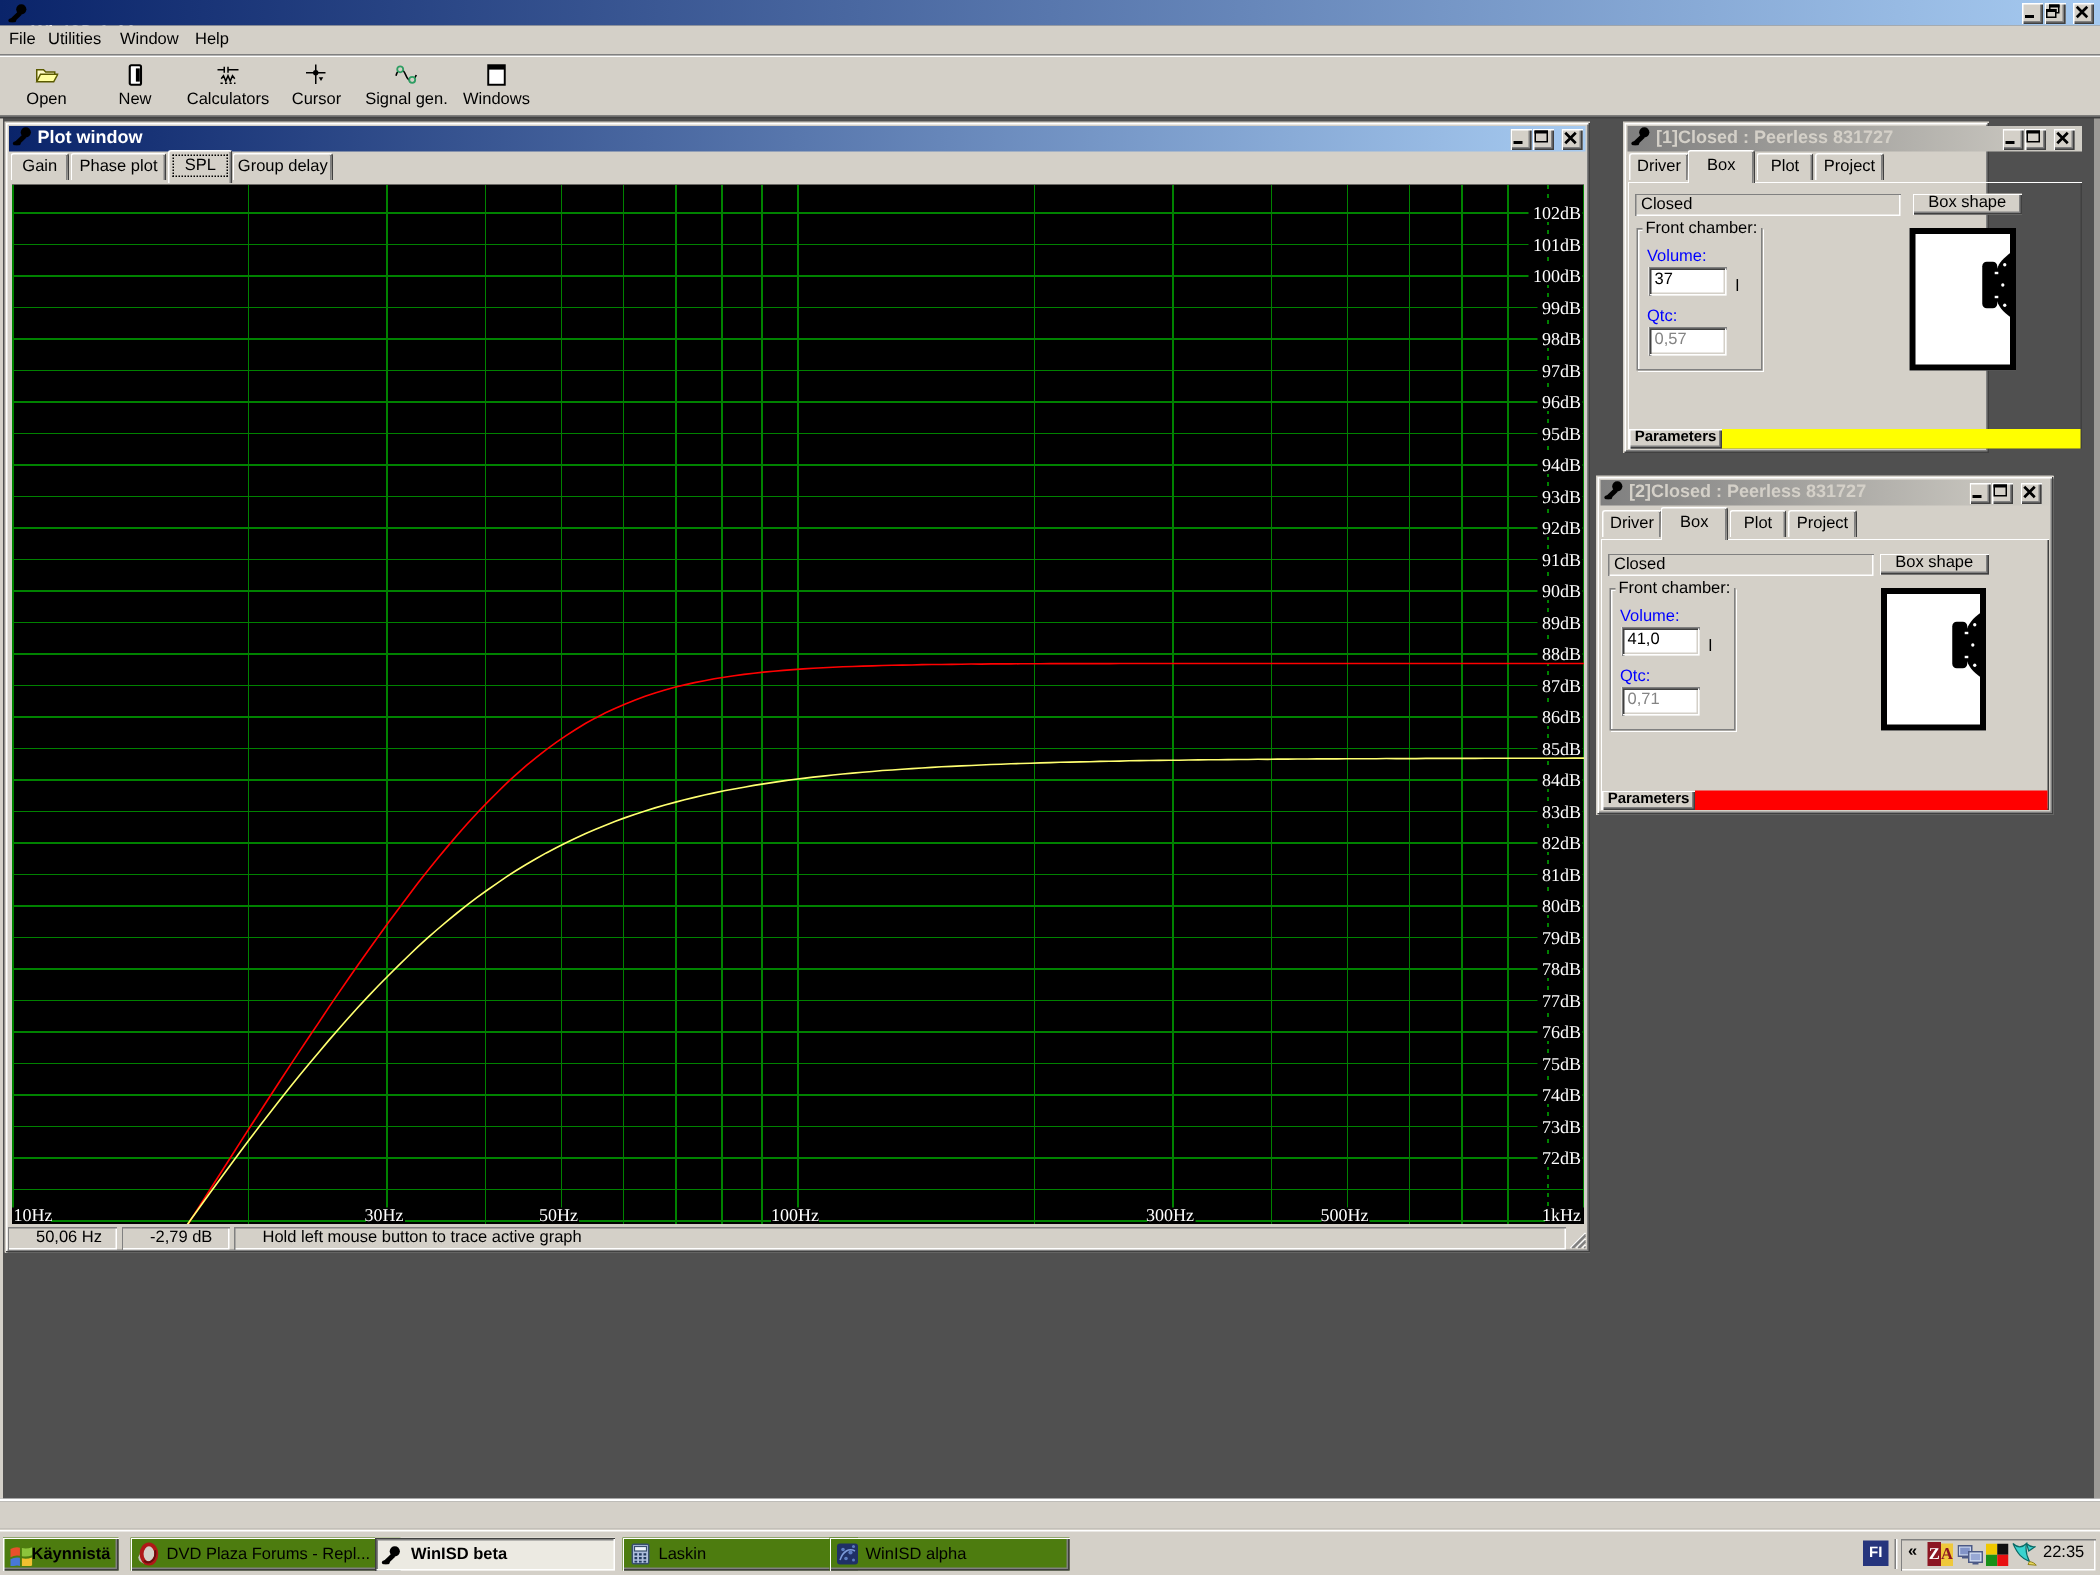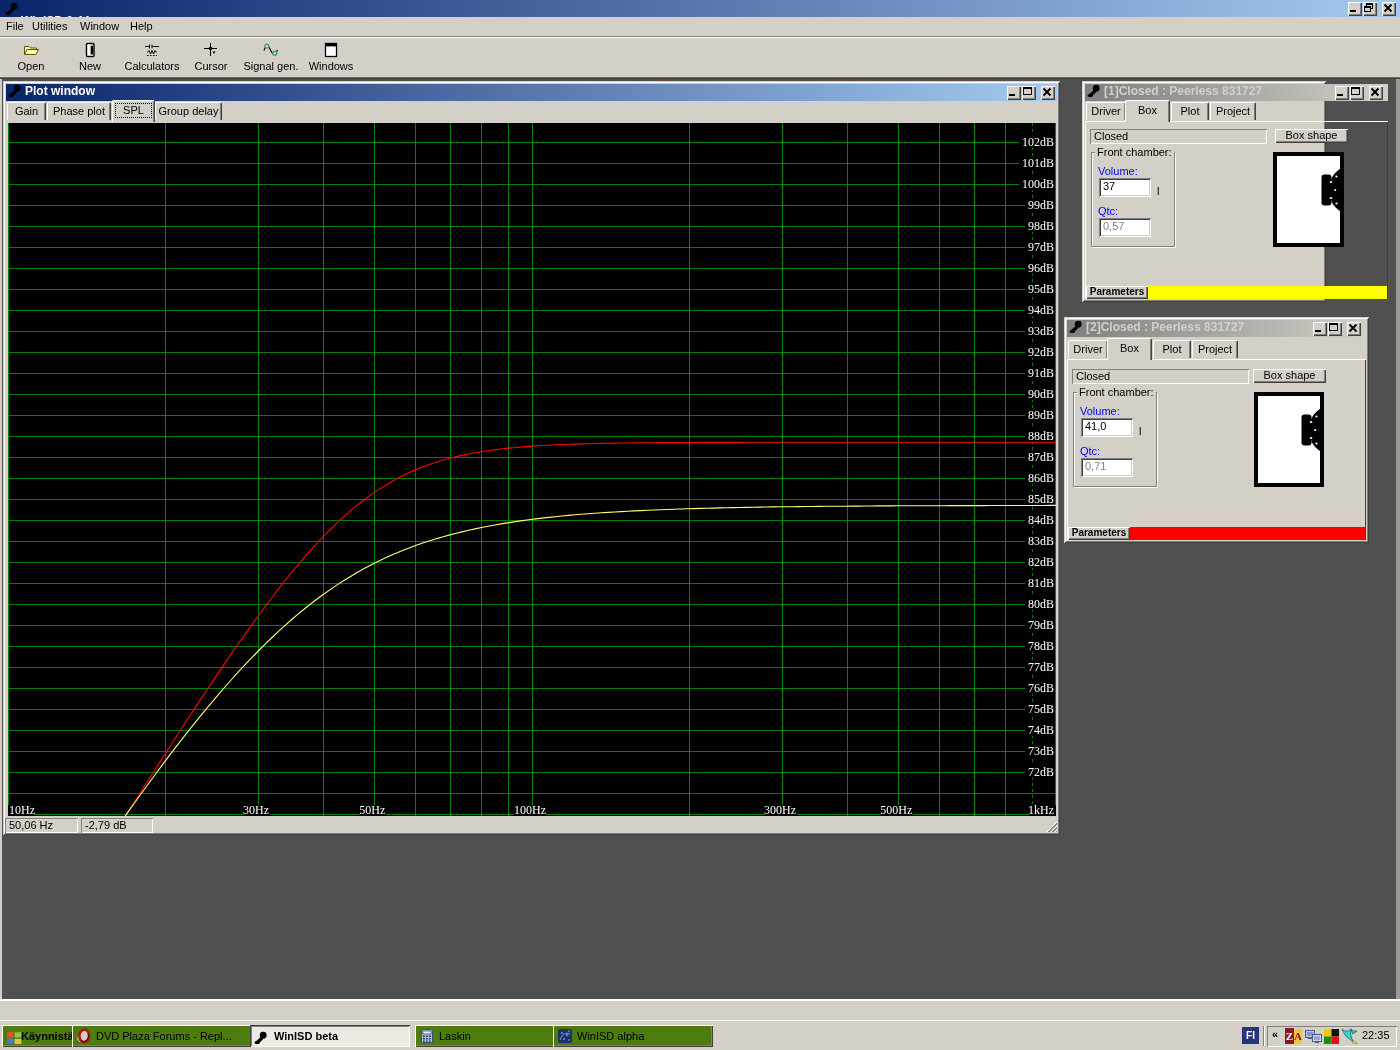--- a/index.html
+++ b/index.html
@@ -18,21 +18,21 @@
 .tabsel { z-index:3; line-height:19px; }
 .group { position:absolute; border:1px solid #808080; box-shadow: inset 1px 1px 0 #fff, 1px 1px 0 #fff; }
 .ctbar { position:absolute; height:17px; background:linear-gradient(to right,#7f7f7f,#d2cfc7);
   display:flex; }
 .cticon { margin-left:2px; width:14px; height:13px; }
 .cttext { color:#d4d0c8; font-weight:bold; font-size:12px; margin-left:3px; white-space:nowrap; }
 .menuitem { position:absolute; top:0; height:19px; line-height:19px; }
 .toolitem { position:absolute; top:4px; width:56px; text-align:center; }
 .toolitem .ticn { height:17px; }
 .toolitem .lbl { margin-top:1px; }
-.statuspanel { position:absolute; top:0; height:15px; line-height:15px; padding-left:4px;
+.statuspanel { position:absolute; top:0; height:15px; line-height:15px; padding-left:19px;
   box-shadow: inset 1px 1px 0 #808080, inset -1px -1px 0 #fff; }
 .taskbtn { position:absolute; top:6px; height:22px; background:#4d7c0f;
   box-shadow: inset 1px 1px 0 #fff, inset -1px -1px 0 #404040, inset -2px -2px 0 #808080;
   line-height:22px; white-space:nowrap; overflow:hidden; }
 .taskbtn .ticon { position:absolute; left:4px; top:3px; }
 .taskbtn .ttext { margin-left:24px; }
 </style></head>
 <body>
 
 <div style="position:absolute;left:0;top:0;width:1400px;height:17px;background:linear-gradient(to right,#0a246a,#a6caf0)">
@@ -294,20 +294,21 @@
         <text x="888.3" y="691" text-anchor="middle">500Hz</text>
         <rect x="1022" y="682" width="26" height="12" fill="#000"></rect>
         <text x="1046.0" y="691" text-anchor="end">1kHz</text>
       </g>
 <polyline points="105.8,711.4 112.4,701.0 119.0,690.6 125.6,680.2 132.2,669.8 138.8,659.5 145.4,649.2 151.9,638.9 158.5,628.7 165.1,618.5 171.7,608.3 178.3,598.2 184.9,588.1 191.5,578.1 198.1,568.2 204.7,558.4 211.2,548.6 217.8,538.9 224.4,529.3 231.0,519.8 237.6,510.5 244.2,501.3 250.8,492.2 257.4,483.3 264.0,474.5 270.5,465.9 277.1,457.5 283.7,449.4 290.3,441.4 296.9,433.7 303.5,426.2 310.1,419.0 316.7,412.1 323.3,405.5 329.8,399.1 336.4,393.1 343.0,387.3 349.6,381.9 356.2,376.7 362.8,371.9 369.4,367.4 376.0,363.2 382.5,359.2 389.1,355.6 395.7,352.2 402.3,349.1 408.9,346.3 415.5,343.6 422.1,341.2 428.7,339.0 435.3,337.0 441.8,335.2 448.4,333.6 455.0,332.1 461.6,330.8 468.2,329.5 474.8,328.5 481.4,327.5 488.0,326.6 494.6,325.8 501.1,325.1 507.7,324.5 514.3,323.9 520.9,323.4 527.5,322.9 534.1,322.5 540.7,322.2 547.3,321.8 553.9,321.5 560.4,321.3 567.0,321.1 573.6,320.9 580.2,320.7 586.8,320.5 593.4,320.4 600.0,320.3 606.6,320.1 613.2,320.0 619.7,320.0 626.3,319.9 632.9,319.8 639.5,319.7 646.1,319.7 652.7,319.6 659.3,319.6 665.9,319.6 672.4,319.5 679.0,319.5 685.6,319.5 692.2,319.4 698.8,319.4 705.4,319.4 712.0,319.4 718.6,319.4 725.2,319.4 731.7,319.4 738.3,319.3 744.9,319.3 751.5,319.3 758.1,319.3 764.7,319.3 771.3,319.3 777.9,319.3 784.5,319.3 791.0,319.3 797.6,319.3 804.2,319.3 810.8,319.3 817.4,319.3 824.0,319.3 830.6,319.3 837.2,319.3 843.8,319.3 850.3,319.3 856.9,319.3 863.5,319.3 870.1,319.3 876.7,319.3 883.3,319.3 889.9,319.3 896.5,319.3 903.1,319.3 909.6,319.3 916.2,319.3 922.8,319.3 929.4,319.3 936.0,319.3 942.6,319.3 949.2,319.3 955.8,319.3 962.3,319.3 968.9,319.3 975.5,319.3 982.1,319.3 988.7,319.3 995.3,319.3 1001.9,319.3 1008.5,319.3 1015.1,319.3 1021.6,319.3 1028.2,319.3 1034.8,319.3 1041.4,319.3 1048.0,319.3" fill="none" stroke="#ff0000" stroke-width="1.1"></polyline>
 <polyline points="105.8,709.1 112.4,699.7 119.0,690.4 125.6,681.2 132.2,672.0 138.8,663.0 145.4,654.0 151.9,645.1 158.5,636.4 165.1,627.7 171.7,619.2 178.3,610.7 184.9,602.4 191.5,594.2 198.1,586.2 204.7,578.3 211.2,570.6 217.8,563.0 224.4,555.5 231.0,548.2 237.6,541.1 244.2,534.2 250.8,527.5 257.4,520.9 264.0,514.5 270.5,508.3 277.1,502.3 283.7,496.5 290.3,490.9 296.9,485.5 303.5,480.3 310.1,475.3 316.7,470.5 323.3,465.9 329.8,461.4 336.4,457.2 343.0,453.2 349.6,449.3 356.2,445.6 362.8,442.1 369.4,438.8 376.0,435.6 382.5,432.6 389.1,429.8 395.7,427.1 402.3,424.5 408.9,422.1 415.5,419.8 422.1,417.7 428.7,415.6 435.3,413.7 441.8,411.9 448.4,410.2 455.0,408.6 461.6,407.0 468.2,405.6 474.8,404.2 481.4,403.0 488.0,401.8 494.6,400.6 501.1,399.6 507.7,398.6 514.3,397.6 520.9,396.7 527.5,395.9 534.1,395.1 540.7,394.4 547.3,393.7 553.9,393.0 560.4,392.4 567.0,391.8 573.6,391.3 580.2,390.7 586.8,390.3 593.4,389.8 600.0,389.4 606.6,389.0 613.2,388.6 619.7,388.2 626.3,387.9 632.9,387.6 639.5,387.3 646.1,387.0 652.7,386.7 659.3,386.5 665.9,386.2 672.4,386.0 679.0,385.8 685.6,385.6 692.2,385.4 698.8,385.2 705.4,385.1 712.0,384.9 718.6,384.8 725.2,384.6 731.7,384.5 738.3,384.4 744.9,384.2 751.5,384.1 758.1,384.0 764.7,383.9 771.3,383.8 777.9,383.8 784.5,383.7 791.0,383.6 797.6,383.5 804.2,383.5 810.8,383.4 817.4,383.3 824.0,383.3 830.6,383.2 837.2,383.2 843.8,383.1 850.3,383.1 856.9,383.0 863.5,383.0 870.1,382.9 876.7,382.9 883.3,382.9 889.9,382.8 896.5,382.8 903.1,382.8 909.6,382.8 916.2,382.7 922.8,382.7 929.4,382.7 936.0,382.7 942.6,382.6 949.2,382.6 955.8,382.6 962.3,382.6 968.9,382.6 975.5,382.6 982.1,382.5 988.7,382.5 995.3,382.5 1001.9,382.5 1008.5,382.5 1015.1,382.5 1021.6,382.5 1028.2,382.5 1034.8,382.5 1041.4,382.4 1048.0,382.4" fill="none" stroke="#ffff70" stroke-width="1.1"></polyline>
 </svg>
   <div style="position:absolute;left:2px;top:737px;width:1053px;height:15px">
     <div class="statuspanel" style="left:0px;width:73px">50,06 Hz</div>
     <div class="statuspanel" style="left:76px;width:72px">-2,79 dB</div>
+    <div class="statuspanel" style="left:151px;width:888px">Hold left mouse button to trace active graph</div>
     <svg width="12" height="12" style="position:absolute;right:0;top:3px">
         <g stroke-width="1">
           <path d="M11 1 L1 11" stroke="#fff"></path>
           <path d="M11 2 L2 11 M11 3 L3 11" stroke="#808080"></path>
           <path d="M11 5 L5 11" stroke="#fff"></path>
           <path d="M11 6 L6 11 M11 7 L7 11" stroke="#808080"></path>
           <path d="M11 9 L9 11" stroke="#fff"></path>
           <path d="M11 10 L10 11" stroke="#808080"></path>
         </g>
       </svg>
@@ -433,21 +434,21 @@
   <div style="position:absolute;left:0;top:0;width:1400px;height:1px;background:#d4d0c8"></div>
   <div style="position:absolute;left:0;top:1px;width:1400px;height:1px;background:#fff"></div>
   <div class="taskbtn" style="left:2px;width:77px;font-weight:bold"><span class="ticon"><svg width="16" height="16" viewBox="0 0 16 16">
           <g transform="skewY(-5)">
             <path d="M1 4.8 Q4 3.4 7.3 4.4 L7.3 9.8 Q4 8.8 1 10.2 Z" fill="#e8502c"></path>
             <path d="M8.6 4.8 Q12 5.8 15.4 4.8 L15.4 10.2 Q12 11.2 8.6 10.2 Z" fill="#8cc43c"></path>
             <path d="M1 11.6 Q4 10.2 7.3 11.2 L7.3 16.6 Q4 15.6 1 17 Z" fill="#4878d8"></path>
             <path d="M8.6 11.6 Q12 12.6 15.4 11.6 L15.4 17 Q12 18 8.6 17 Z" fill="#f0c030"></path>
           </g>
         </svg></span><span class="ttext" style="margin-left:19px">Käynnistä</span></div>
-  <div class="taskbtn" style="left:72px;width:180px"><span class="ticon"><svg width="16" height="16" viewBox="0 0 16 16">
+  <div class="taskbtn" style="left:87px;width:180px"><span class="ticon"><svg width="16" height="16" viewBox="0 0 16 16">
           <ellipse cx="6.8" cy="10.4" rx="5.6" ry="4.2" fill="#c4c0b8"></ellipse>
           <ellipse cx="8.3" cy="8" rx="4.9" ry="6.4" fill="#d4d0c8"></ellipse>
           <ellipse cx="8.3" cy="8" rx="4.9" ry="6.4" fill="none" stroke="#b01818" stroke-width="2.6"></ellipse>
           <path d="M5 12.5 A 4.9 6.4 0 0 0 12.4 5.5" fill="none" stroke="#6a0c0c" stroke-width="1.4"></path>
         </svg></span><span class="ttext">DVD Plaza Forums - Repl...</span></div>
   <div class="taskbtn" style="left:250px;width:160px;font-weight:bold;background:#eceae2;box-shadow:inset 1px 1px 0 #404040, inset -1px -1px 0 #fff, inset 2px 2px 0 #808080"><span class="ticon" style="top:4px"><svg width="13" height="13" viewBox="0 0 13 13">
           <g fill="#000">
             <circle cx="9.2" cy="4.2" r="3.4"></circle>
             <path d="M7.2 5.5 L9.5 7.8 L5.0 12.2 L1.6 12.4 L1.8 10.6 Z"></path>
             <ellipse cx="3.2" cy="11.6" rx="2.6" ry="1.5"></ellipse>

